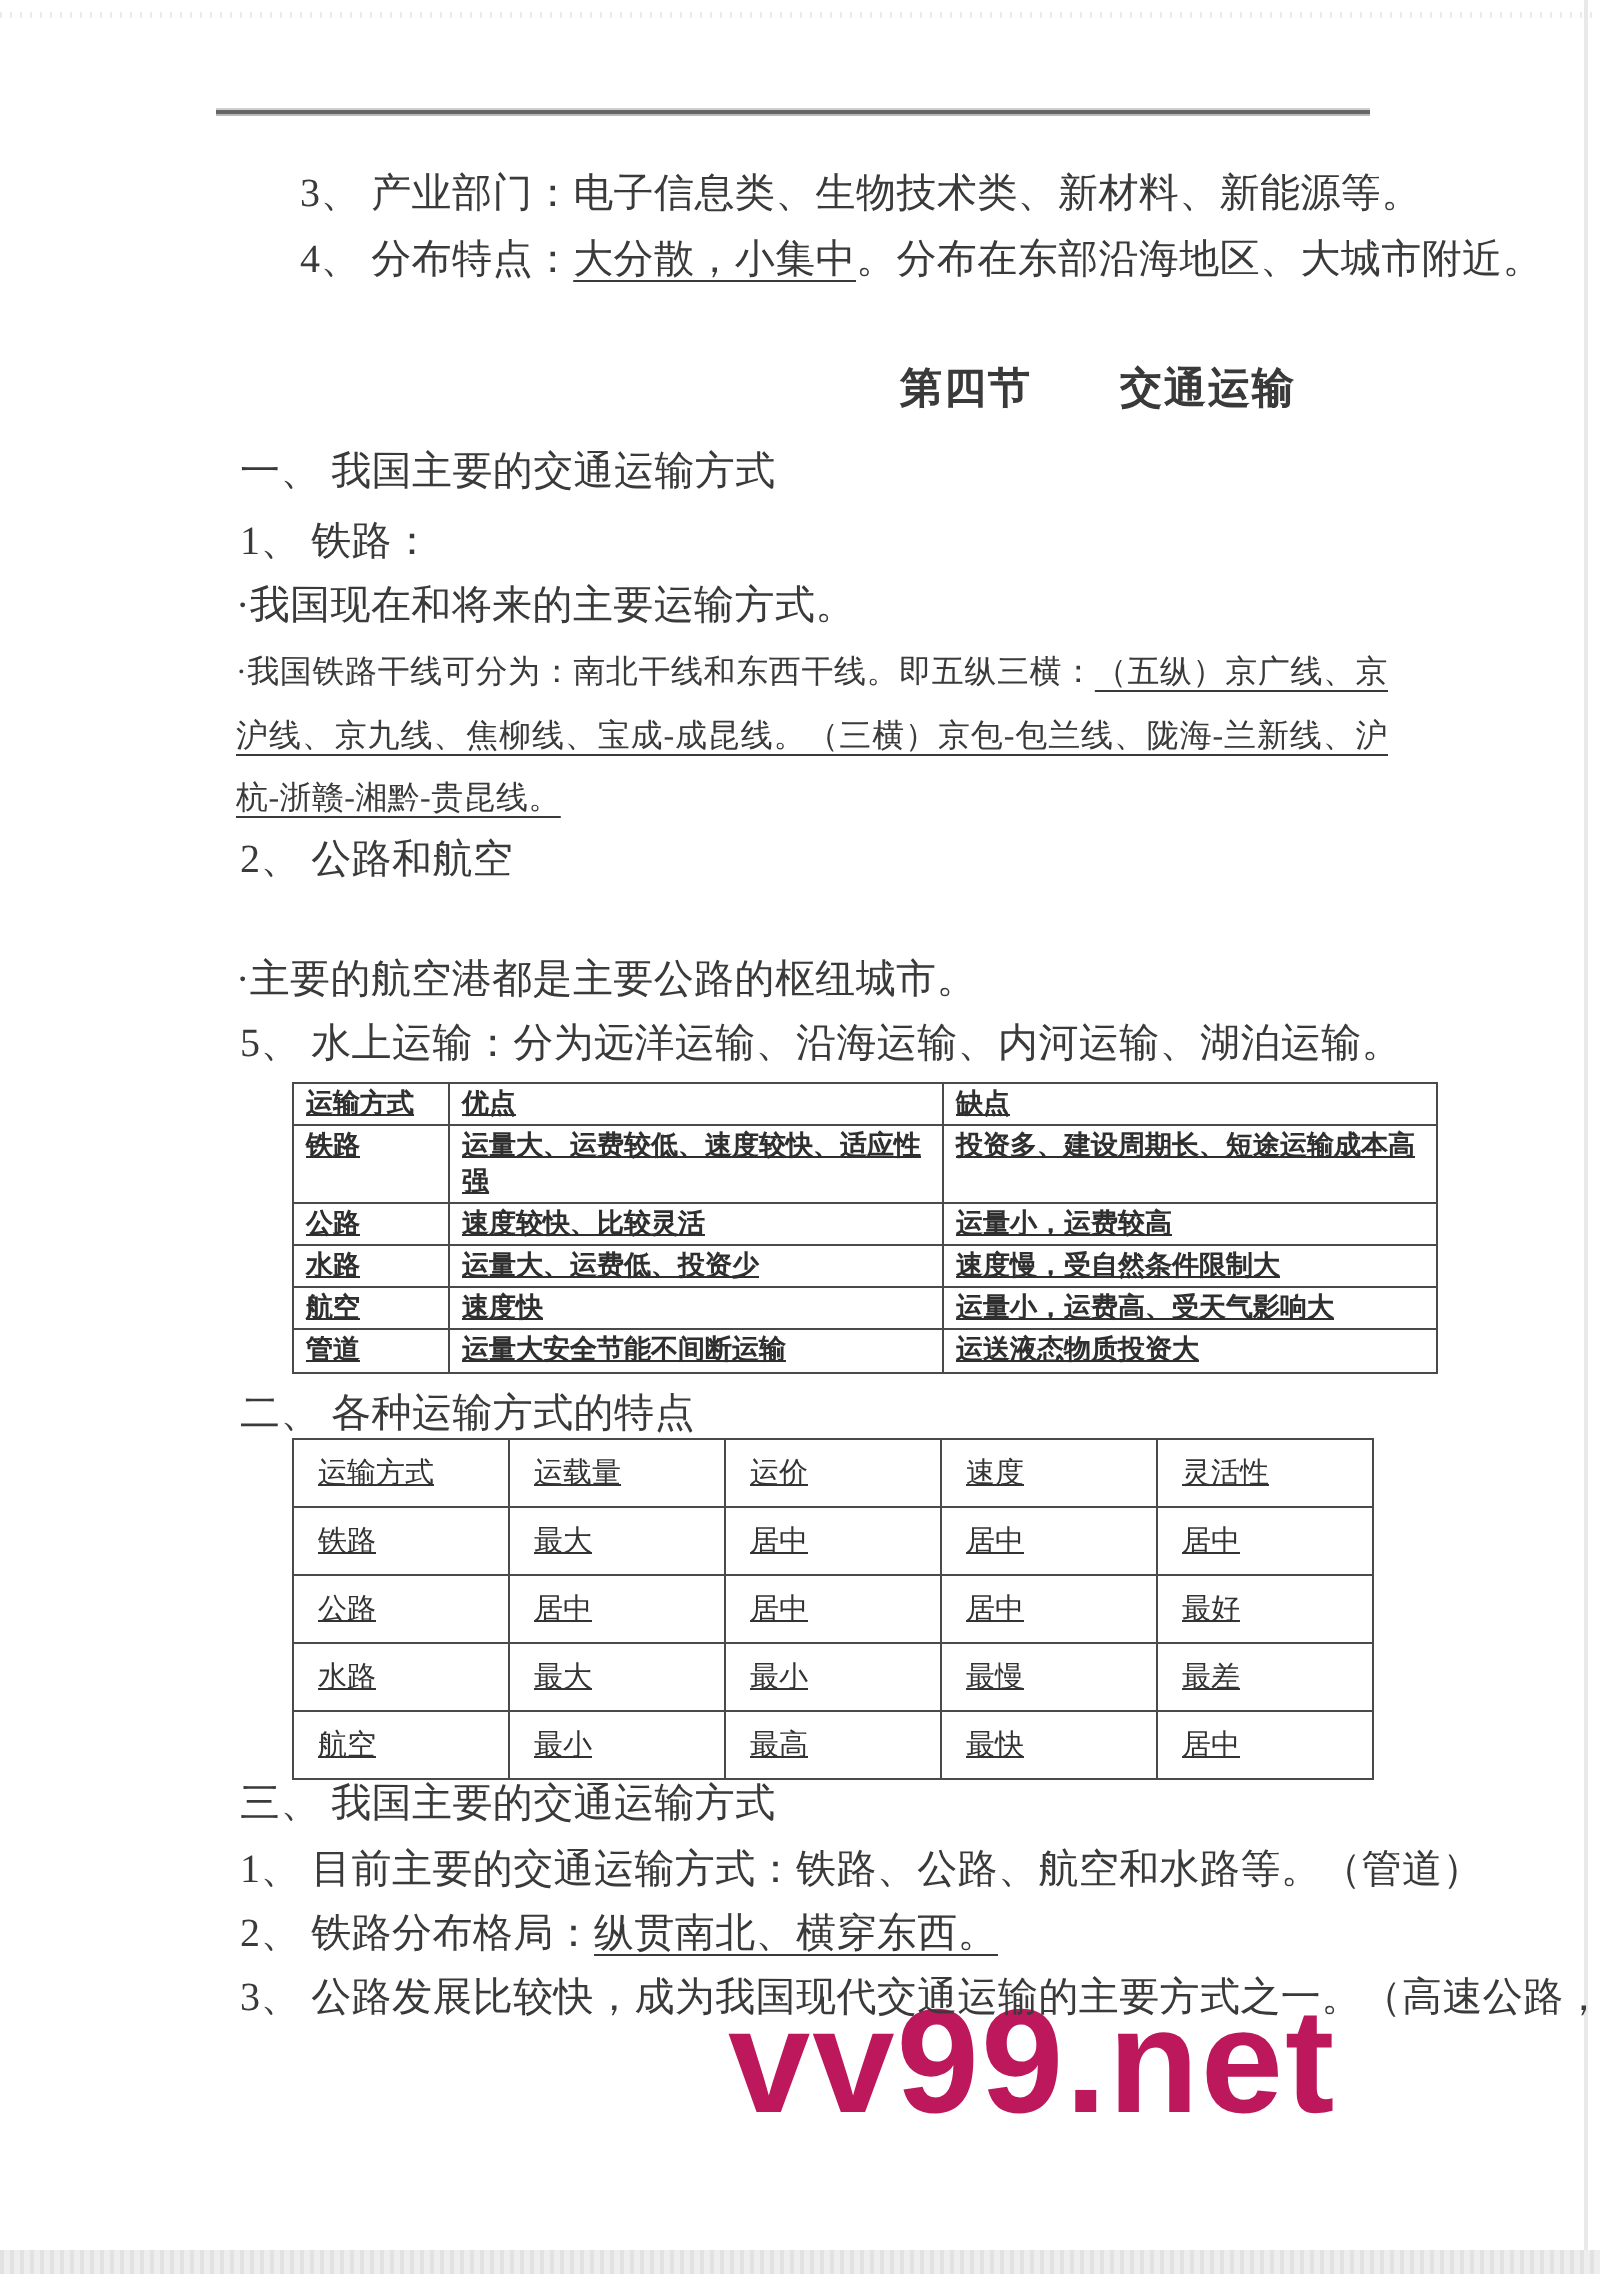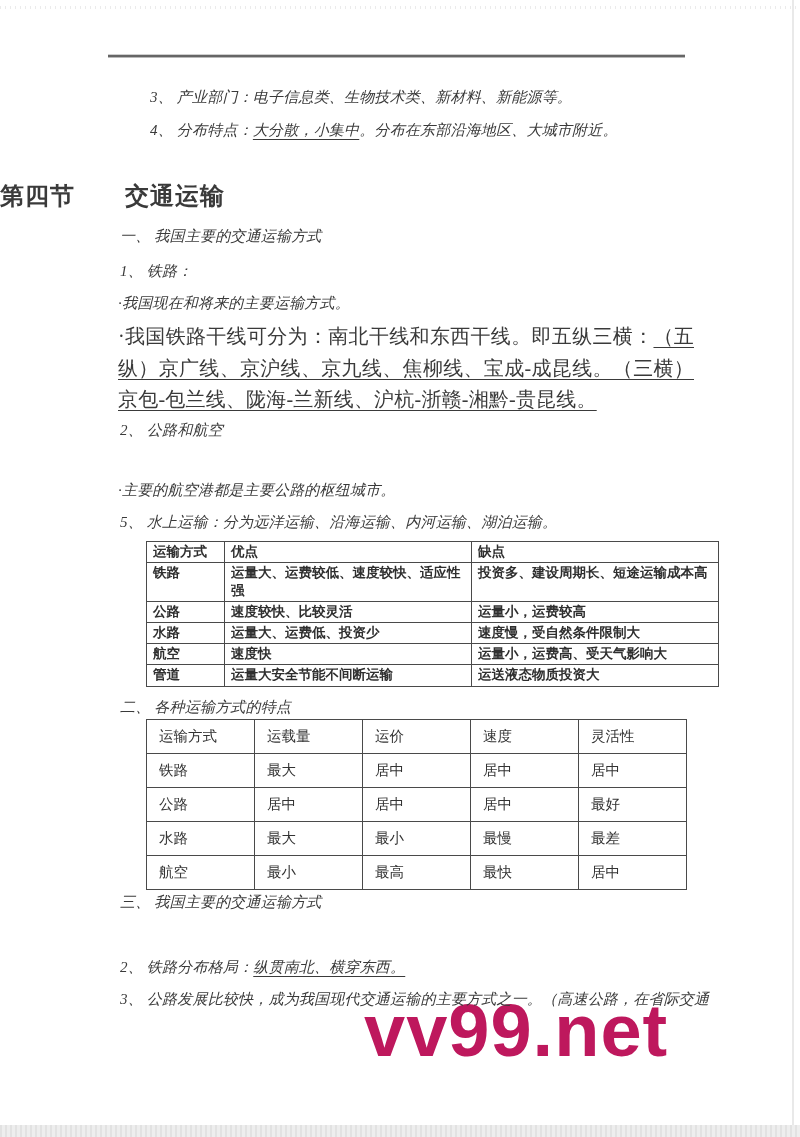--- a/index.html
+++ b/index.html
@@ -15,36 +15,37 @@
   }
   .right-edge {
     position:absolute; left:792px; top:0; width:2px; height:1137px;
     background:#e9e9e9;
   }
   .rule {
     position:absolute; left:108px; top:55px; width:577px; height:2px;
     background:#666666; box-shadow:0 1px 0 #b9b9b9, 0 -1px 0 #cfcfcf;
   }
   .line {
-    position:absolute; font-size:15px; line-height:19px;
-    white-space:nowrap; z-index:2; letter-spacing:0.2px;font-style:italic;
+    position:absolute; font-size:20px; line-height:19px;
+    white-space:nowrap; z-index:2; letter-spacing:0.2px;
   }
   .title {
-    position:absolute; left:0; top:180px; width:648px; text-align:left;
-    font-size:24px; font-weight:bold; letter-spacing:1px; z-index:2;
+    position:absolute; left:0; top:180px; width:648px; text-align:right;
+    font-size:21px; font-weight:bold; letter-spacing:1px; z-index:2;
   }
   .para {
     position:absolute; left:118px; top:321px; width:576px;
-    font-size:20px; line-height:31.5px; text-align:justify; z-index:2;
+    font-size:16px; line-height:31.5px; text-align:justify; z-index:2;
     letter-spacing:0.2px;
   }
   .u { text-decoration:underline; text-underline-offset:4px; text-decoration-thickness:1px; }
   table.tbl {
     position:absolute; border-collapse:collapse; table-layout:fixed; z-index:2;
     background:transparent;
+    text-decoration:underline;
   }
   table.tbl td { border:1.5px solid #4a4a4a; overflow:hidden; }
   #tbl1 {
     left:146px; top:541px; width:572px;
     font-family:"Liberation Sans","DejaVu Sans",sans-serif;
     font-weight:bold; font-size:13.5px; color:#2f2f2f;
   }
   #tbl1 td { padding:1px 6px; line-height:18px; vertical-align:top; }
   #tbl2 {
     left:146px; top:719px; width:540px;
@@ -177,20 +178,21 @@
         <td>航空</td>
         <td>最小</td>
         <td>最高</td>
         <td>最快</td>
         <td>居中</td>
       </tr>
     </tbody>
   </table>
 
   <div class="line" style="left:120px; top:893px">三、 我国主要的交通运输方式</div>
+  <div class="line" style="left:120px; top:926px">1、 目前主要的交通运输方式：铁路、公路、航空和水路等。（管道）</div>
   <div class="line" style="left:120px; top:958px">
     <span>2、 铁路分布格局：</span><span class="u">纵贯南北、横穿东西。</span>
   </div>
   <div class="line" style="left:120px; top:990px">3、 公路发展比较快，成为我国现代交通运输的主要方式之一。（高速公路，在省际交通</div>
 
   <div class="bottom-edge"></div>
 
 </div>
 
 </body></html>

